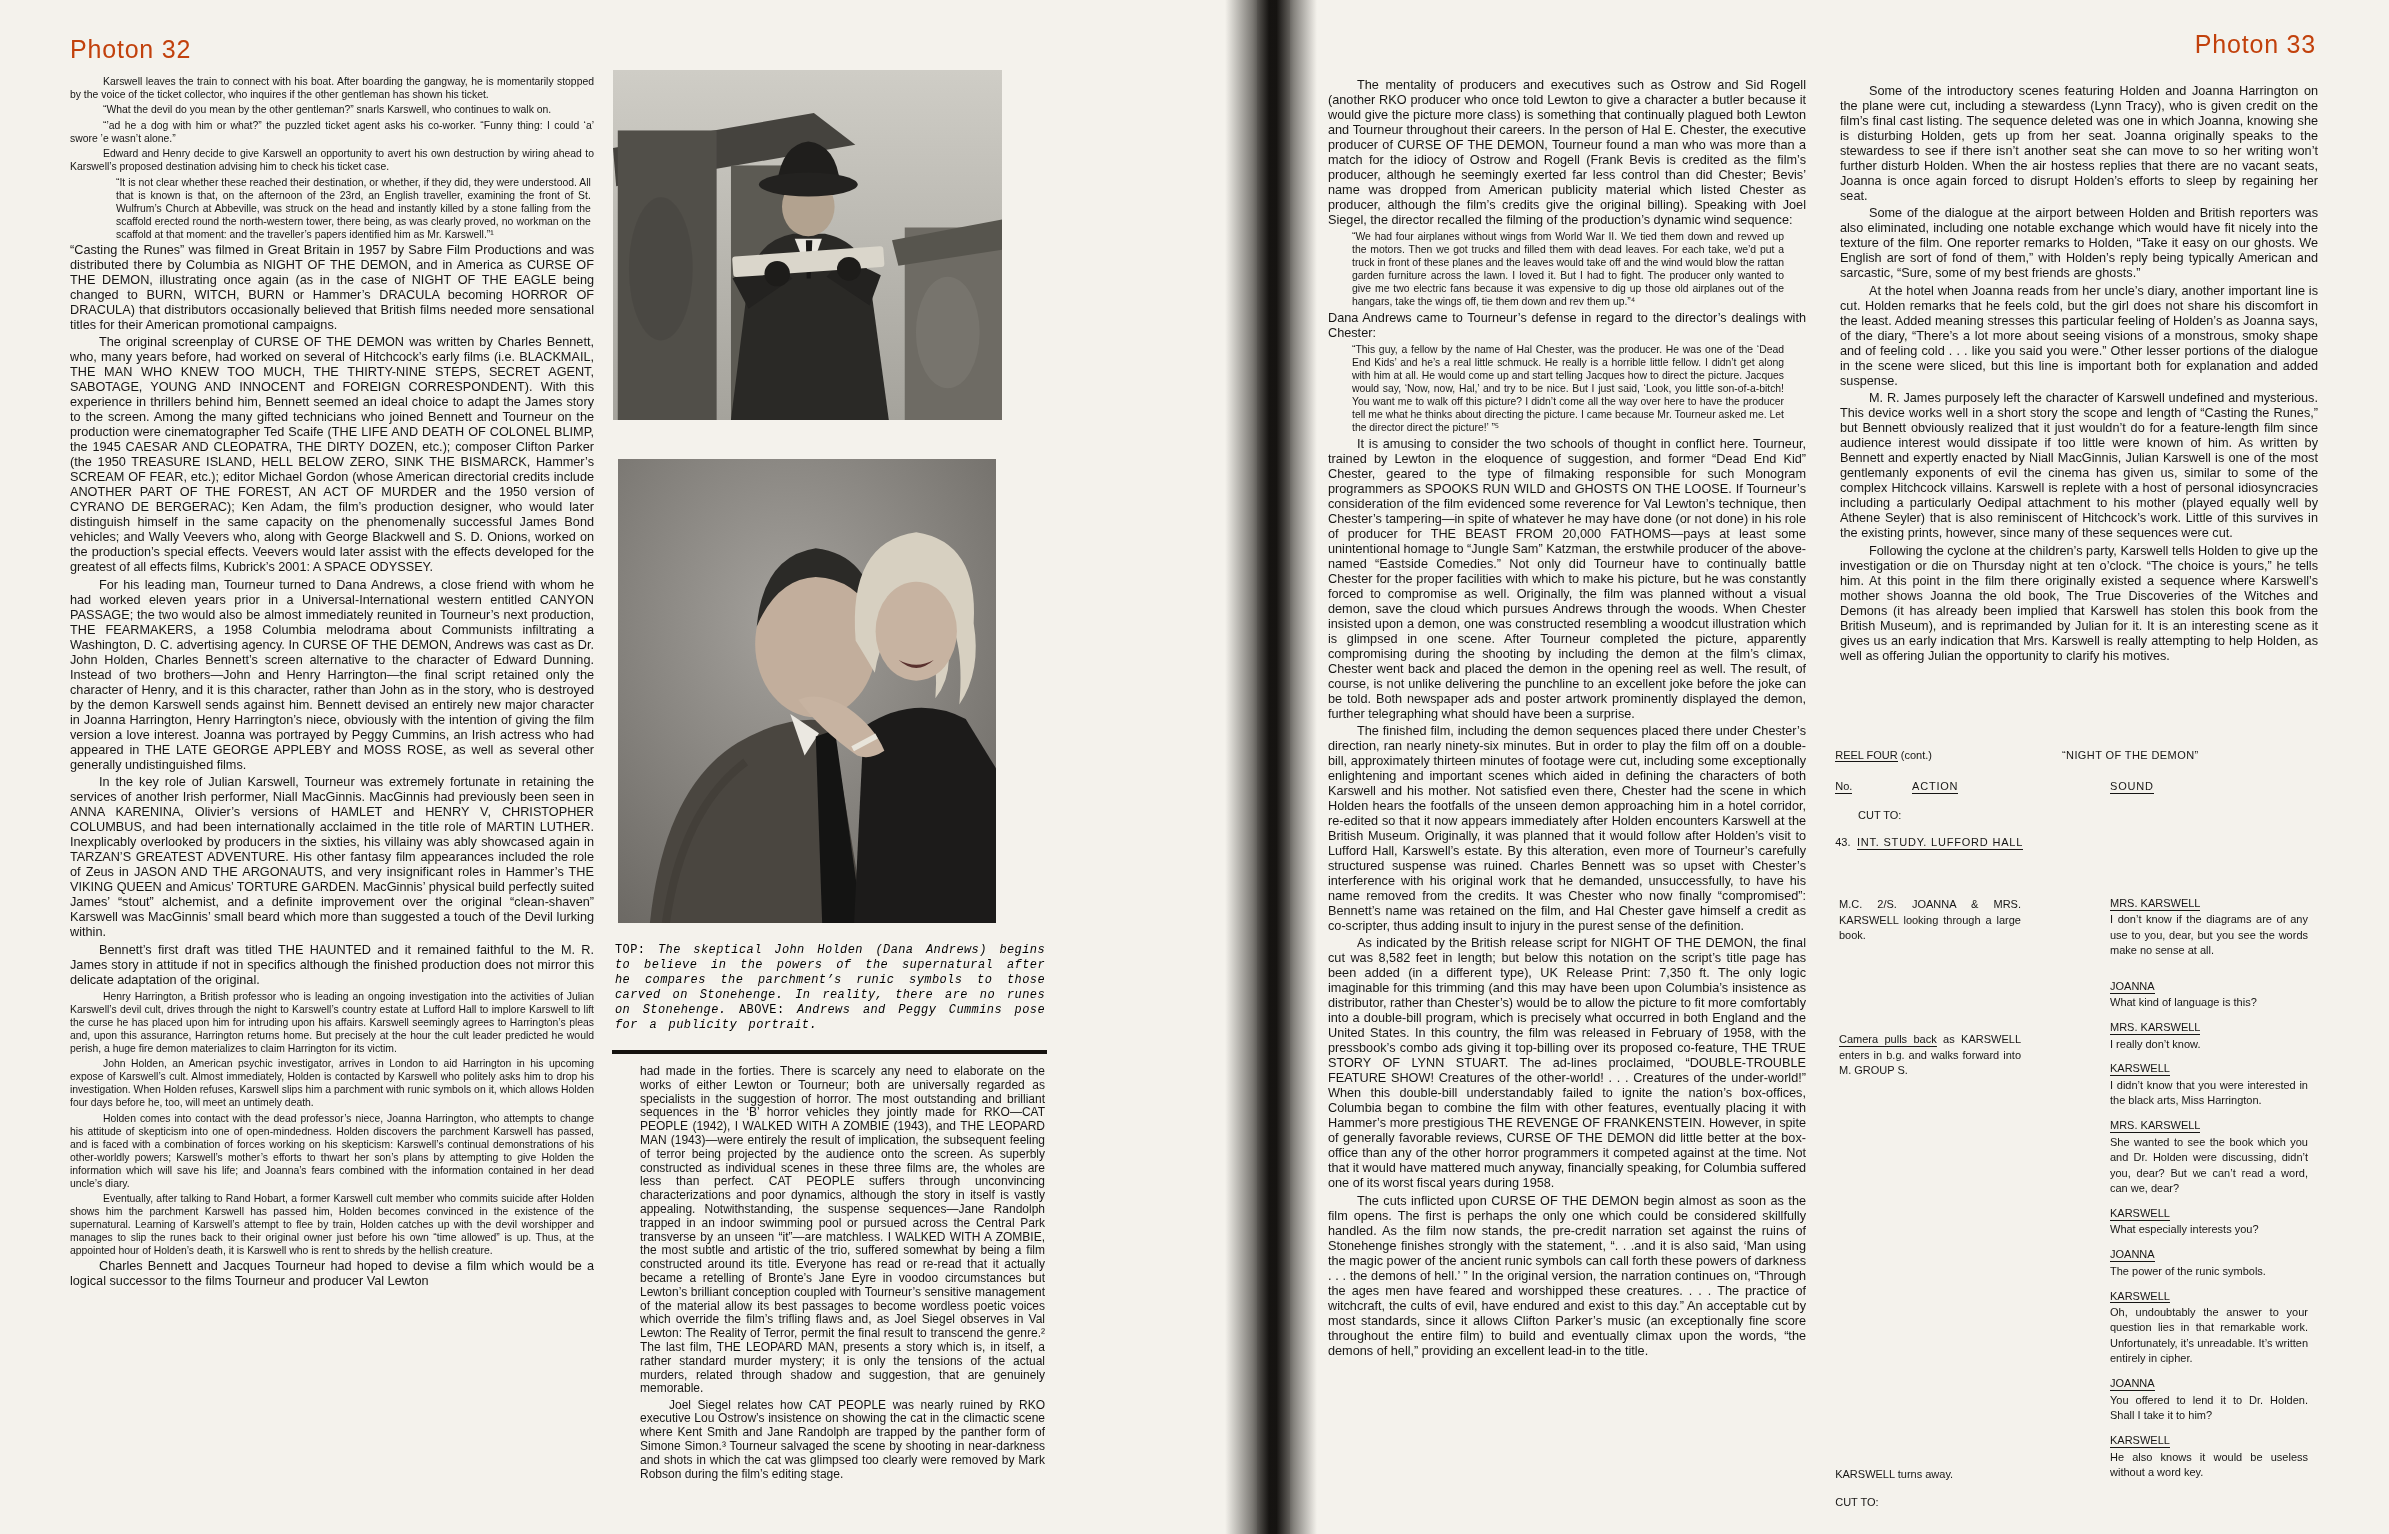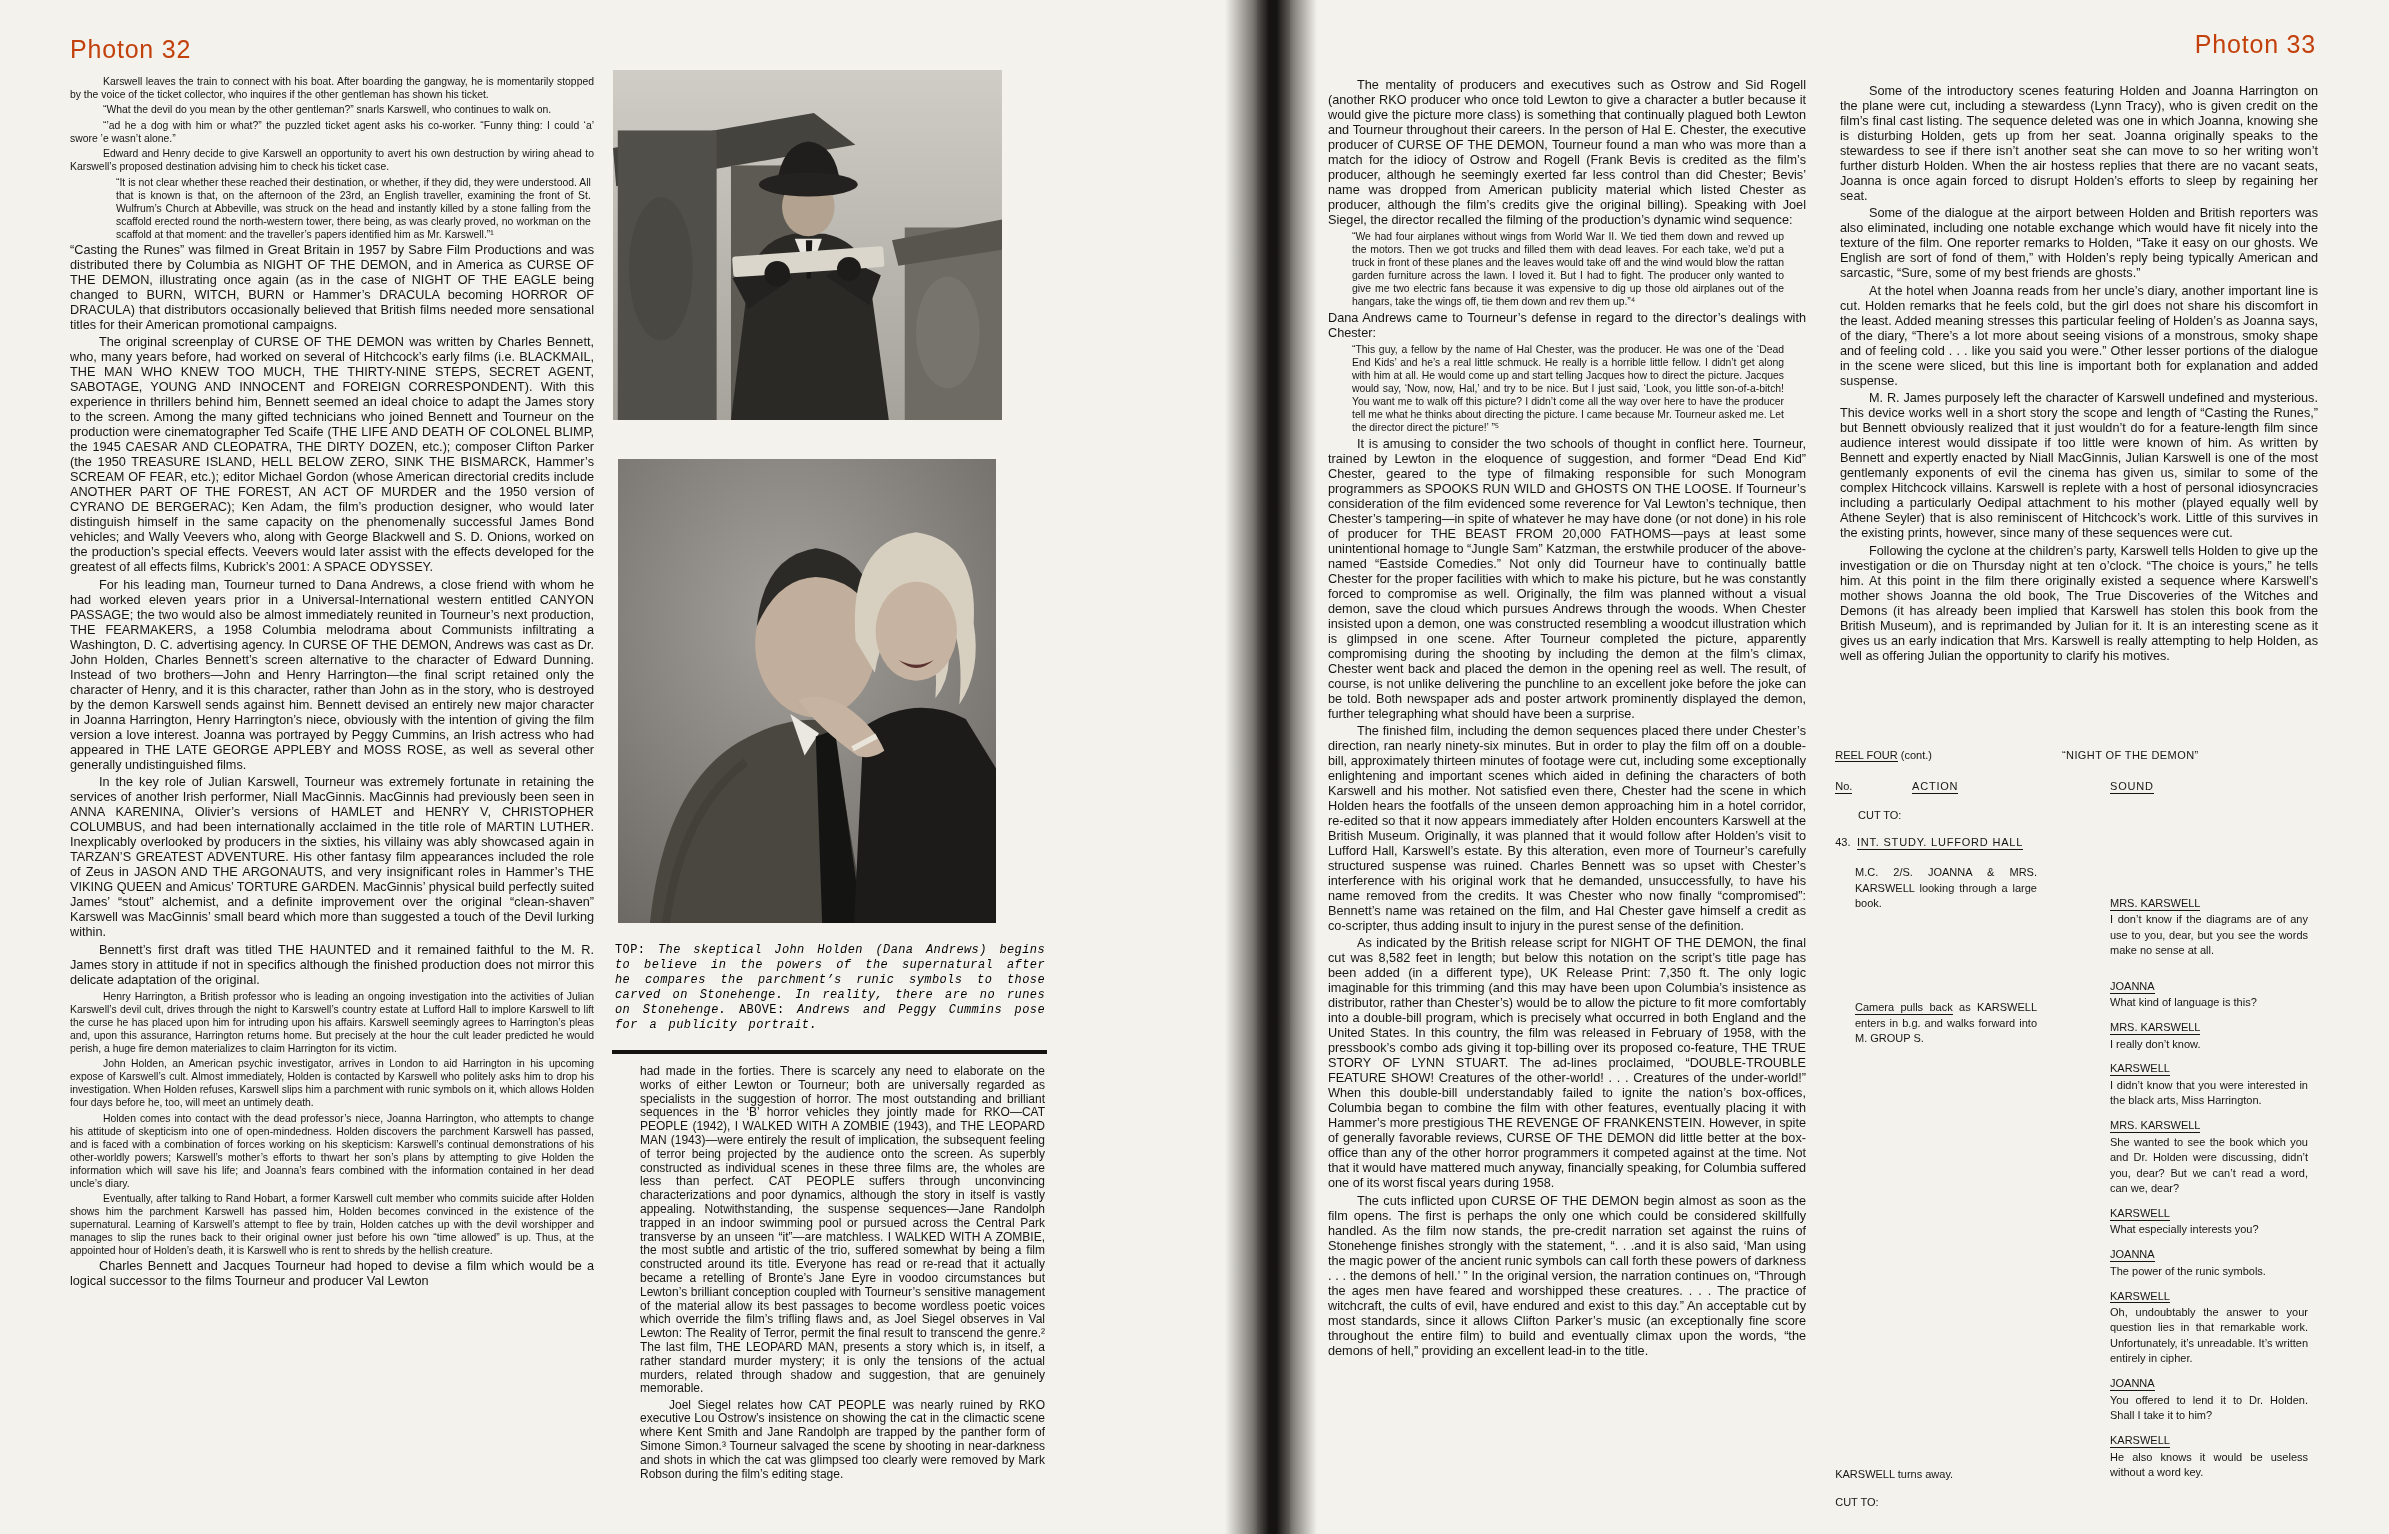--- a/index.html
+++ b/index.html
@@ -40,21 +40,21 @@
   #script .row{position:absolute;}
   .u{border-bottom:1.6px solid #161514;padding-bottom:0.8px;}
   #reel{left:7.2px;top:1.6px;}
   #sc-title{left:234px;top:1.6px;letter-spacing:0.4px;}
   #h-no{left:7.2px;top:33px;}
   #h-action{left:84px;top:33px;letter-spacing:0.8px;}
   #h-sound{left:282px;top:33px;letter-spacing:0.8px;}
   #cut-top{left:30px;top:62px;}
   #scene{left:7.2px;top:89px;}
   #scene .u{margin-left:6.4px;letter-spacing:0.8px;}
-  .actblock{position:absolute;left:27px;width:182px;text-align:justify;line-height:15.5px;}
+  .actblock{position:absolute;left:11px;width:182px;text-align:justify;line-height:15.5px;margin-top:32px;}
   #act1{top:118px;}
   #act2{top:253px;}
   #act-turn{left:7.2px;top:721px;position:absolute;}
   #cut-bottom{left:7.2px;top:749px;position:absolute;}
   #soundcol{position:absolute;left:282px;top:150px;width:198px;}
   .speech{margin-bottom:10.4px;}
   .speech:nth-child(2){margin-top:21px;}
   .char{display:inline-block;border-bottom:1.6px solid #161514;padding-bottom:0.8px;margin-bottom:1.6px;}
   .line{text-align:justify;line-height:15.5px;}
 </style>

